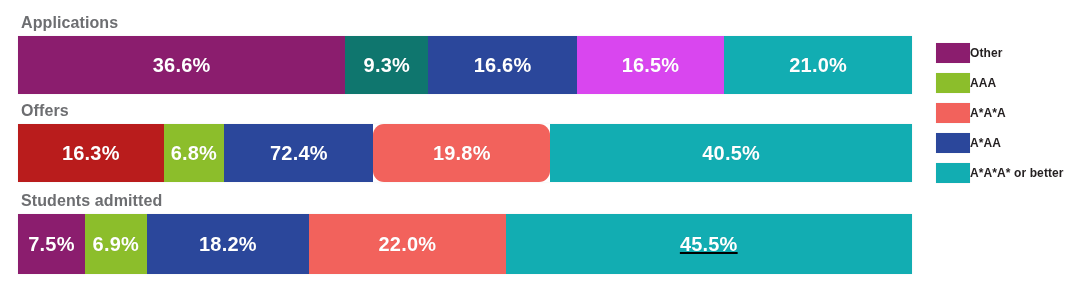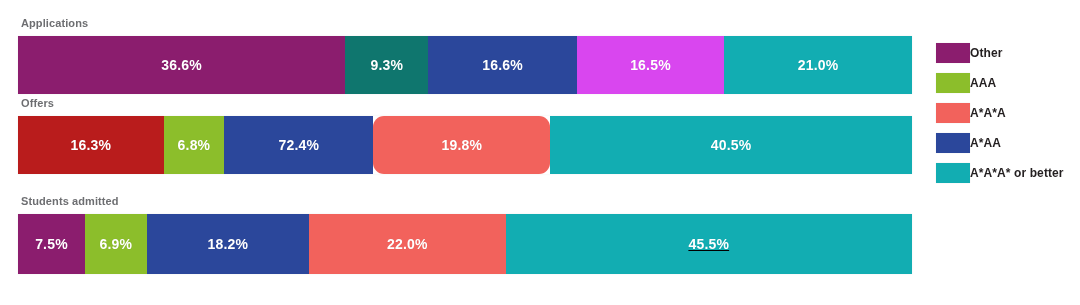--- a/index.html
+++ b/index.html
@@ -32,25 +32,25 @@
     height: 305px;
   }
 
   .bar-group {
     position: absolute;
     left: 0;
     width: 100%;
   }
 
   .bar-group-1 { top: 14px; }
-  .bar-group-2 { top: 94px; }
+  .bar-group-2 { top: 102px; }
   .bar-group-3 { top: 192px; }
 
   .row-label {
-    font-size: 11px;
+    font-size: 16px;
     font-weight: bold;
     color: #6d6e71;
     letter-spacing: 0.1px;
     line-height: 18px;
     height: 18px;
     margin-left: 3px;
     white-space: nowrap;
   }
 
   .stacked-bar {
@@ -68,21 +68,21 @@
   .segment {
     display: flex;
     align-items: center;
     justify-content: center;
     overflow: hidden;
     position: relative;
   }
 
   .segment-value {
     color: #ffffff;
-    font-size: 14px;
+    font-size: 20px;
     font-weight: bold;
     letter-spacing: 0.2px;
     white-space: nowrap;
     text-shadow: 0 0 1px rgba(0,0,0,0.12);
     text-align: center;
   }
 
   
   .legend {
     position: absolute;

